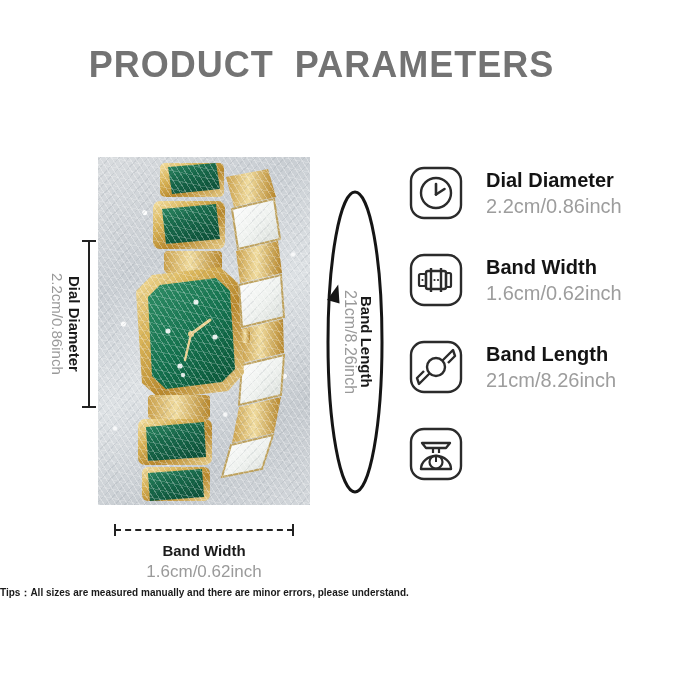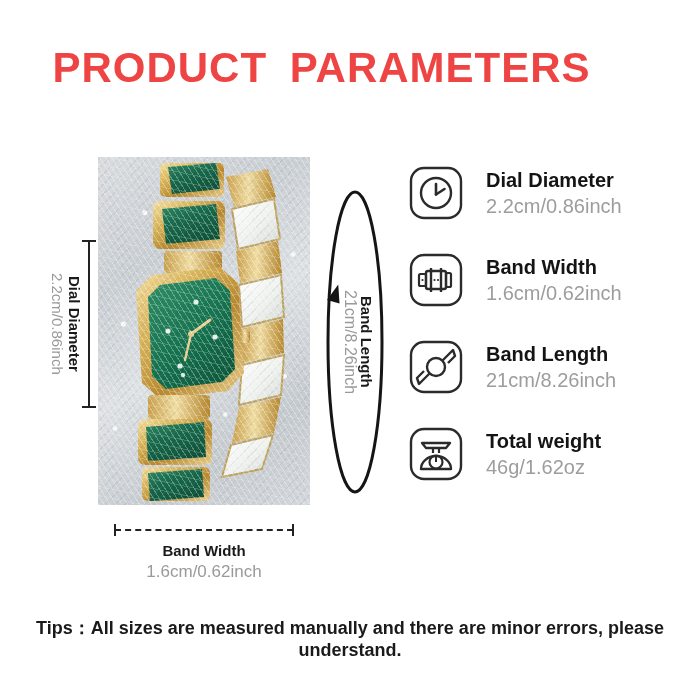--- a/index.html
+++ b/index.html
@@ -16,24 +16,24 @@
     color: #1a1a1a;
   }
 
   
   #page-title {
     position: absolute;
     top: 44px;
     left: 0;
     width: 643px;
     text-align: center;
-    font-size: 42px;
+    font-size: 36px;
     font-weight: bold;
     letter-spacing: 1px;
-    color: #ef4444;
+    color: #737373;
     word-spacing: 10px;
   }
 
   
   #product-photo {
     position: absolute;
     left: 98px;
     top: 157px;
     width: 212px;
     height: 348px;
@@ -218,24 +218,23 @@
     font-size: 20px;
     color: #9d9d9d;
     line-height: 1.2;
     margin-top: 2px;
   }
 
   
   #footer-tip {
     position: absolute;
     left: 0;
-    top: 616px;
+    top: 586px;
     width: 700px;
-    text-align: center;
-    font-size: 18px;
+    font-size: 10px;
     font-weight: bold;
     color: #1a1a1a;
   }
 </style>
 </head>
 <body>
 
 <div id="page-title">PRODUCT  PARAMETERS</div>
 
 <div id="product-photo">
@@ -405,21 +404,17 @@
       <svg width="56" height="56" viewBox="0 0 56 56">
         <rect x="3" y="3" width="50" height="50" rx="13" fill="none" stroke="#2b2b2b" stroke-width="2.4"></rect>
         <path d="M14 17 h28 l-4 5 h-20 z" fill="none" stroke="#2b2b2b" stroke-width="2.3" stroke-linejoin="round"></path>
         <line x1="25" y1="22" x2="25" y2="27" stroke="#2b2b2b" stroke-width="2.2"></line>
         <line x1="31" y1="22" x2="31" y2="27" stroke="#2b2b2b" stroke-width="2.2"></line>
         <path d="M13 43 a15 13 0 0 1 30 0 z" fill="none" stroke="#2b2b2b" stroke-width="2.4" stroke-linejoin="round"></path>
         <circle cx="28" cy="36" r="6.5" fill="none" stroke="#2b2b2b" stroke-width="2.2"></circle>
         <line x1="28" y1="36" x2="28" y2="31" stroke="#2b2b2b" stroke-width="2"></line>
       </svg>
     </span>
-    <span class="spec-text">
-      <span class="spec-label">Total weight</span>
-      <span class="spec-value">46g/1.62oz</span>
-    </span>
   </div>
 
 </div>
 
 <div id="footer-tip">Tips：All sizes are measured manually and there are minor errors, please understand.</div>
 
 </body></html>

